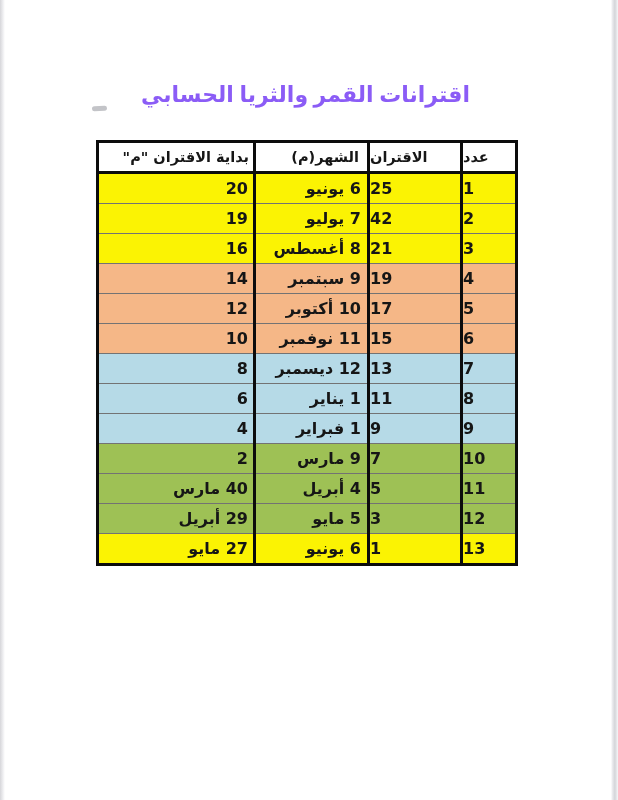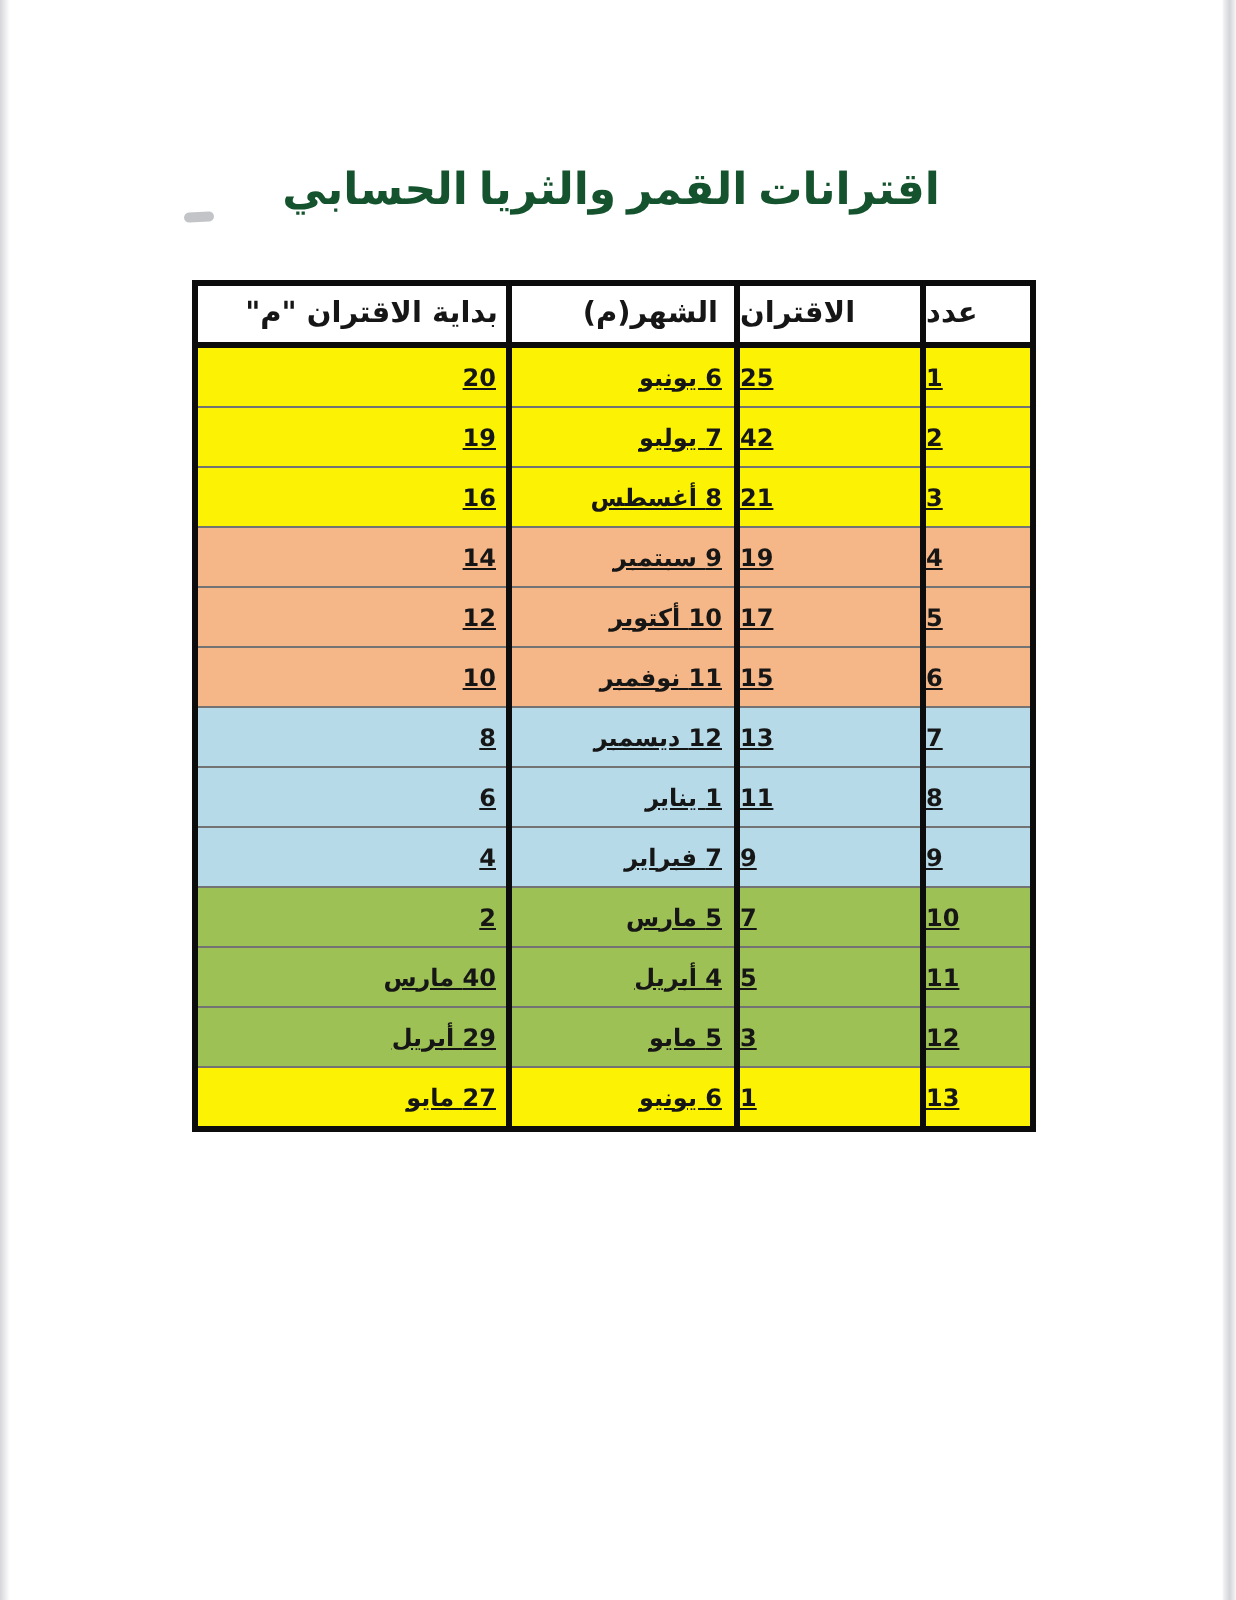--- a/index.html
+++ b/index.html
@@ -29,21 +29,21 @@
   .page-title {
     position: absolute;
     top: 82px;
     left: 96px;
     width: 419px;
     text-align: center;
     direction: rtl;
     font-family: "Liberation Serif", "DejaVu Serif", "DejaVu Sans", serif;
     font-weight: bold;
     font-size: 22px;
-    color: #14532d;
+    color: #8b5cf6;
     letter-spacing: 0.5px;
   }
   .stray-dash {
     position: absolute;
     left: 92px;
     top: 106px;
     width: 15px;
     height: 5px;
     border-radius: 3px;
     background: #c3c4c8;
@@ -72,22 +72,21 @@
   }
   table.conj thead th {
     background: #ffffff;
     height: 28px;
     font-size: 14.5px;
     border-top: 3px solid var(--border, #0c0c0c);
     border-bottom: 3px solid var(--border, #0c0c0c);
   }
   table.conj td {
     height: 29px;
-    font-size: 12px;
-    text-decoration: underline;
+    font-size: 16px;
   }
   .col-num, .col-conj { text-align: left; }
   .col-month { text-align: right; padding-right: 6px !important; }
   .col-start { text-align: right; padding-right: 5px !important; }
   thead .col-month { padding-right: 8px !important; text-align: right; }
   thead .col-start { padding-right: 4px !important; }
   tr.c-yellow td { background: var(--yellow, #fbf303); }
   tr.c-orange td { background: var(--orange, #f5b787); }
   tr.c-blue   td { background: var(--blue,   #b6dae7); }
   tr.c-green  td { background: var(--green,  #9ec155); }
@@ -162,27 +161,27 @@
       </tr>
       <tr class="c-blue">
         <td class="col-num">8</td>
         <td class="col-conj">11</td>
         <td class="col-month">1 يناير</td>
         <td class="col-start">6</td>
       </tr>
       <tr class="c-blue">
         <td class="col-num">9</td>
         <td class="col-conj">9</td>
-        <td class="col-month">7 فبراير</td>
+        <td class="col-month">1 فبراير</td>
         <td class="col-start">4</td>
       </tr>
       <tr class="c-green">
         <td class="col-num">10</td>
         <td class="col-conj">7</td>
-        <td class="col-month">5 مارس</td>
+        <td class="col-month">9 مارس</td>
         <td class="col-start">2</td>
       </tr>
       <tr class="c-green">
         <td class="col-num">11</td>
         <td class="col-conj">5</td>
         <td class="col-month">4 أبريل</td>
         <td class="col-start">40 مارس</td>
       </tr>
       <tr class="c-green">
         <td class="col-num">12</td>

